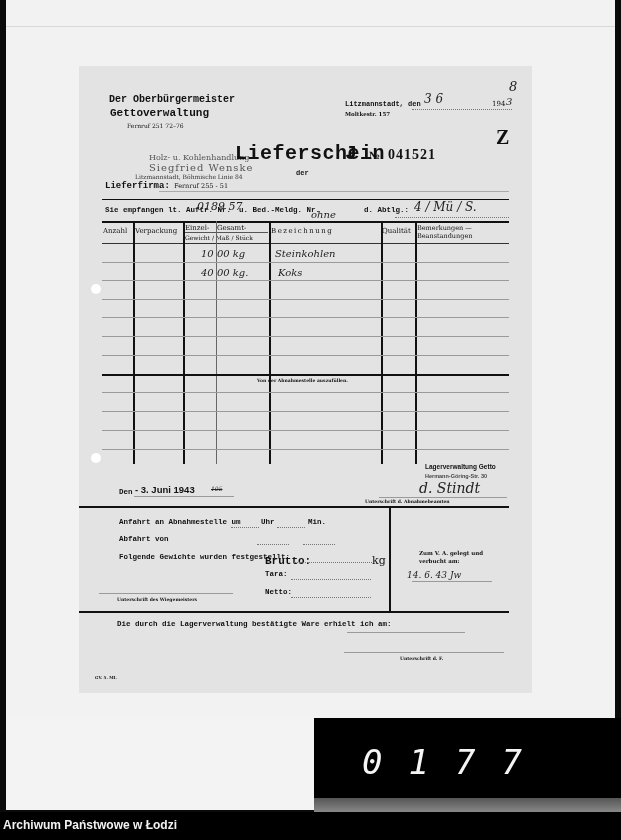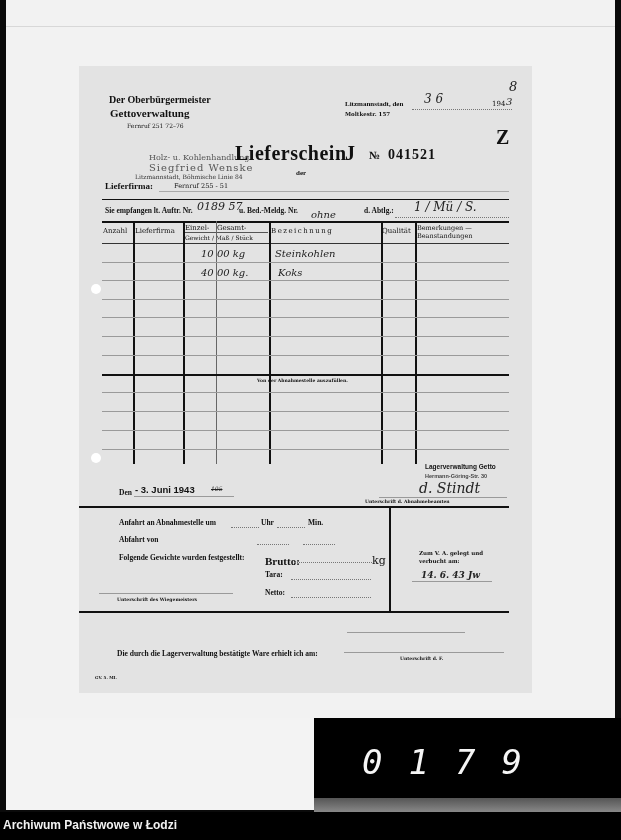--- a/index.html
+++ b/index.html
@@ -2,21 +2,21 @@
 <html><head>
 <meta charset="utf-8">
 <style>
   html, body { margin:0; padding:0; }
   body { width:621px; height:840px; background:#0a0a0a; position:relative; overflow:hidden; font-family:"DejaVu Serif", serif; color:#111; }
   .sheet-bg { position:absolute; left:6px; top:0; width:609px; height:718px; background:#f2f2f2; }
   .sheet-bg2 { position:absolute; left:6px; top:718px; width:308px; height:92px; background:#f3f3f3; }
   .scan-line { position:absolute; left:6px; top:26px; width:609px; height:1px; background:#d8d8d8; }
   .doc { position:absolute; left:79px; top:66px; width:453px; height:627px; background:#e3e3e3; }
   .t { position:absolute; white-space:nowrap; }
-  .frak { font-family:Liberation Serif, serif; font-weight:bold; }
+  .frak { font-family:Liberation Mono, monospace; font-weight:bold; }
   .hand { font-family:"DejaVu Serif", serif; font-style:italic; color:#222; }
   .hl { position:absolute; height:1px; background:#9a9a9a; }
   .hl.dark { background:#111; height:2px; }
   .vl { position:absolute; width:2px; background:#111; }
   .vl.thin { width:1px; background:#666; }
   .dots { position:absolute; height:1px; border-bottom:1px dotted #777; }
   .hole { position:absolute; width:10px; height:10px; border-radius:50%; background:#fff; }
   .counter { position:absolute; left:314px; top:718px; width:307px; height:92px; background:#000; }
   .counter-digits { position:absolute; left:362px; top:742px; font-family:"DejaVu Sans Mono", monospace; font-size:34px; color:#f5f5f5; letter-spacing:26px; font-style:italic; font-weight:normal; }
   .counter-shadow { position:absolute; left:314px; top:798px; width:307px; height:14px; background:linear-gradient(#555,#888); }
@@ -58,29 +58,29 @@
   <div class="t frak" style="left:217px;top:103px;font-size:7px;">der</div>
   <div class="t frak" style="left:26px;top:115px;font-size:9px;">Lieferfirma:</div>
   <div class="hl" style="left:80px;top:125px;width:350px;background:#aaa;"></div>
 
   <div class="hl dark" style="left:23px;top:133px;width:407px;height:1px;"></div>
   <div class="t frak" style="left:26px;top:140px;font-size:7.5px;">Sie empfangen lt. Auftr. Nr.</div>
   <div class="t hand" style="left:118px;top:134px;font-size:11px;">0189 57</div>
   <div class="t frak" style="left:160px;top:140px;font-size:7.5px;">u. Bed.-Meldg. Nr.</div>
   <div class="t hand" style="left:232px;top:135px;font-size:10px;margin-top:8px;">ohne</div>
   <div class="t frak" style="left:285px;top:140px;font-size:7.5px;">d. Abtlg.:</div>
-  <div class="t hand" style="left:335px;top:134px;font-size:12px;">1 / Mü / S.</div>
+  <div class="t hand" style="left:335px;top:134px;font-size:12px;">4 / Mü / S.</div>
   <div class="dots" style="left:316px;top:150px;width:114px;"></div>
 
   <div class="hl dark" style="left:23px;top:155px;width:407px;"></div>
   <div class="hl" style="left:23px;top:177px;width:407px;background:#333;"></div>
   <div class="hl" style="left:104px;top:166px;width:85px;background:#555;"></div>
 
   <div class="hdr" style="left:24px;top:161px;width:32px;">Anzahl</div>
-  <div class="hdr" style="left:56px;top:161px;width:50px;">Lieferfirma</div>
+  <div class="hdr" style="left:56px;top:161px;width:50px;">Verpackung</div>
   <div class="hdr" style="left:106px;top:158px;width:30px;">Einzel-</div>
   <div class="hdr" style="left:138px;top:158px;width:52px;">Gesamt-</div>
   <div class="hdr" style="left:106px;top:168px;width:84px;font-size:6px;">Gewicht / Maß / Stück</div>
   <div class="hdr" style="left:192px;top:161px;width:110px;letter-spacing:1.5px;">Bezeichnung</div>
   <div class="hdr" style="left:303px;top:161px;width:33px;">Qualität</div>
   <div class="hdr" style="left:338px;top:158px;width:92px;font-size:6.5px;">Bemerkungen — Beanstandungen</div>
 
   <div class="vl" style="left:54px;top:155px;height:243px;"></div>
   <div class="vl" style="left:104px;top:155px;height:243px;"></div>
   <div class="vl thin" style="left:137px;top:155px;height:243px;"></div>
@@ -136,34 +136,34 @@
   <div class="dots" style="left:212px;top:512px;width:80px;"></div>
   <div class="t frak" style="left:186px;top:522px;font-size:7.5px;">Netto:</div>
   <div class="dots" style="left:212px;top:530px;width:80px;"></div>
 
   <div class="hl" style="left:20px;top:527px;width:134px;"></div>
   <div class="t" style="left:38px;top:531px;font-size:4.5px;font-weight:bold;">Unterschrift des Wiegemeisters</div>
 
   <div class="vl" style="left:310px;top:441px;height:104px;"></div>
   <div class="t" style="left:340px;top:484px;font-size:5.5px;font-weight:bold;">Zum V. A. gelegt und</div>
   <div class="t" style="left:340px;top:492px;font-size:5.5px;font-weight:bold;">verbucht am:</div>
-  <div class="t hand" style="left:342px;top:504px;font-size:9px;font-weight:bold;">14. 6. 43  Jw</div>
+  <div class="t hand" style="left:328px;top:504px;font-size:9px;">14. 6. 43  Jw</div>
   <div class="hl" style="left:333px;top:515px;width:80px;"></div>
 
   <div class="hl dark" style="left:0;top:545px;width:430px;"></div>
 
-  <div class="t frak" style="left:38px;top:554px;font-size:7.5px;margin-top:29px;">Die durch die Lagerverwaltung bestätigte Ware erhielt ich am:</div>
+  <div class="t frak" style="left:38px;top:554px;font-size:7.5px;">Die durch die Lagerverwaltung bestätigte Ware erhielt ich am:</div>
   <div class="hl" style="left:268px;top:566px;width:118px;"></div>
   <div class="hl" style="left:265px;top:586px;width:160px;"></div>
   <div class="t" style="left:321px;top:590px;font-size:4.5px;font-weight:bold;">Unterschrift d. F.</div>
 
   <div class="t" style="left:16px;top:609px;font-size:4px;font-weight:bold;">GV. 5. MI.</div>
 </div>
 
 <div class="hole" style="left:91px;top:284px;"></div>
 <div class="hole" style="left:91px;top:453px;"></div>
 
 <div class="counter"></div>
-<div class="counter-digits">0179</div>
+<div class="counter-digits">0177</div>
 <div class="counter-shadow"></div>
 
 <div class="footer"></div>
 <div class="footer-text">Archiwum Państwowe w Łodzi</div>
 
 </body></html>

